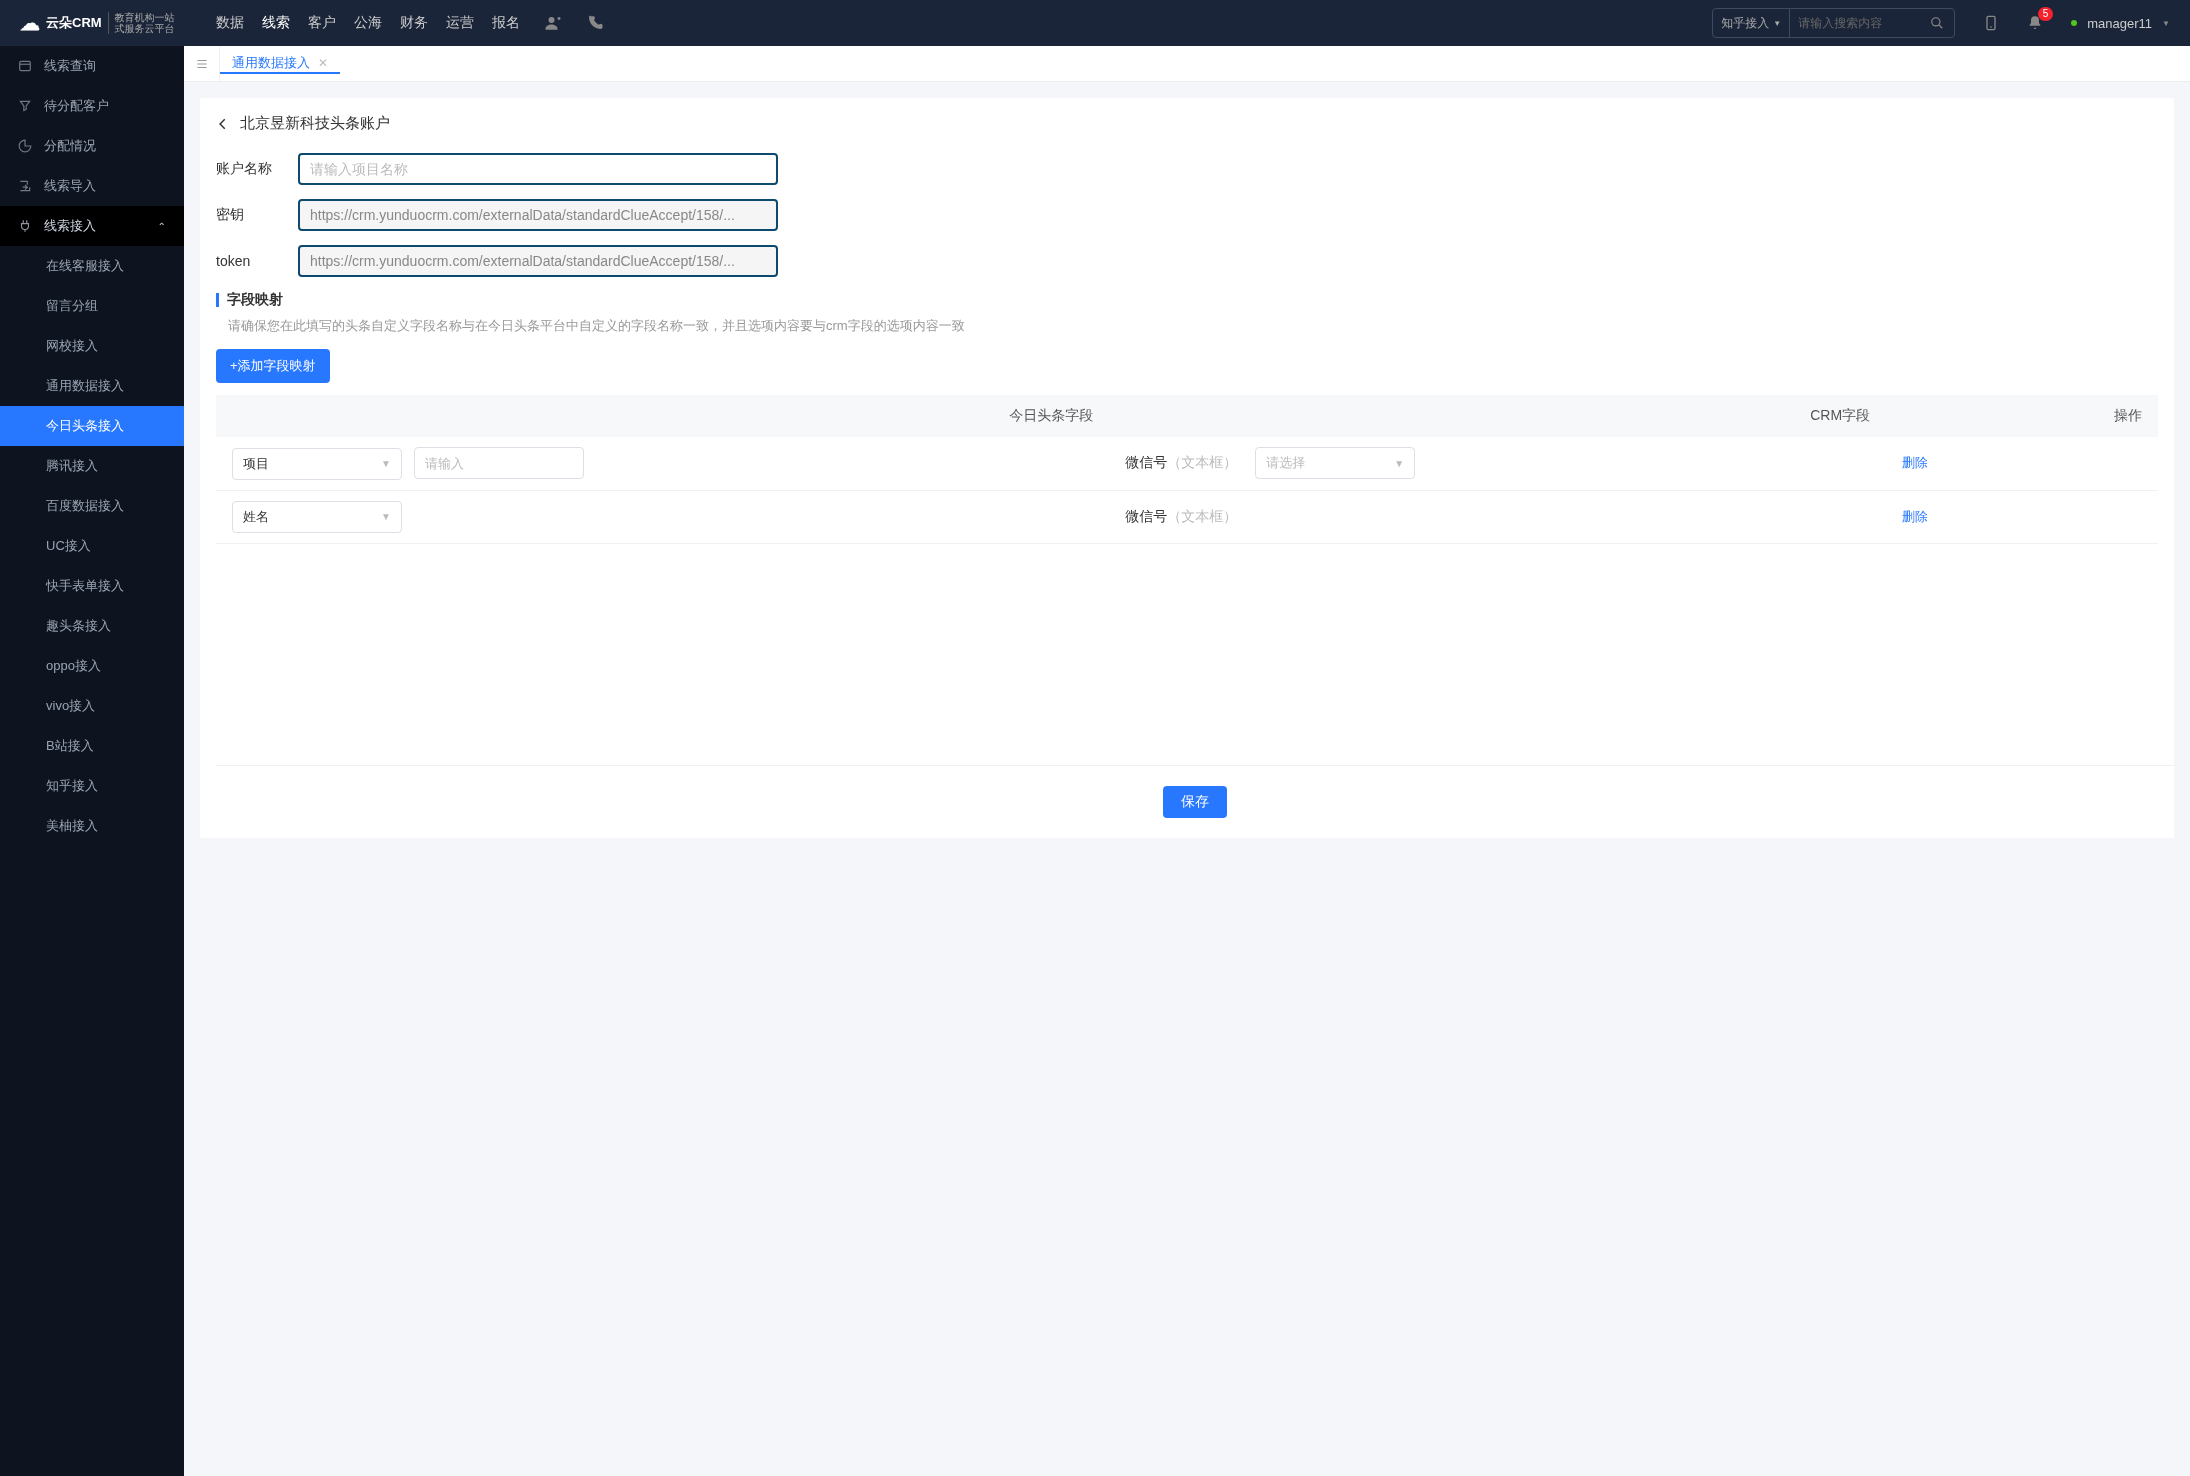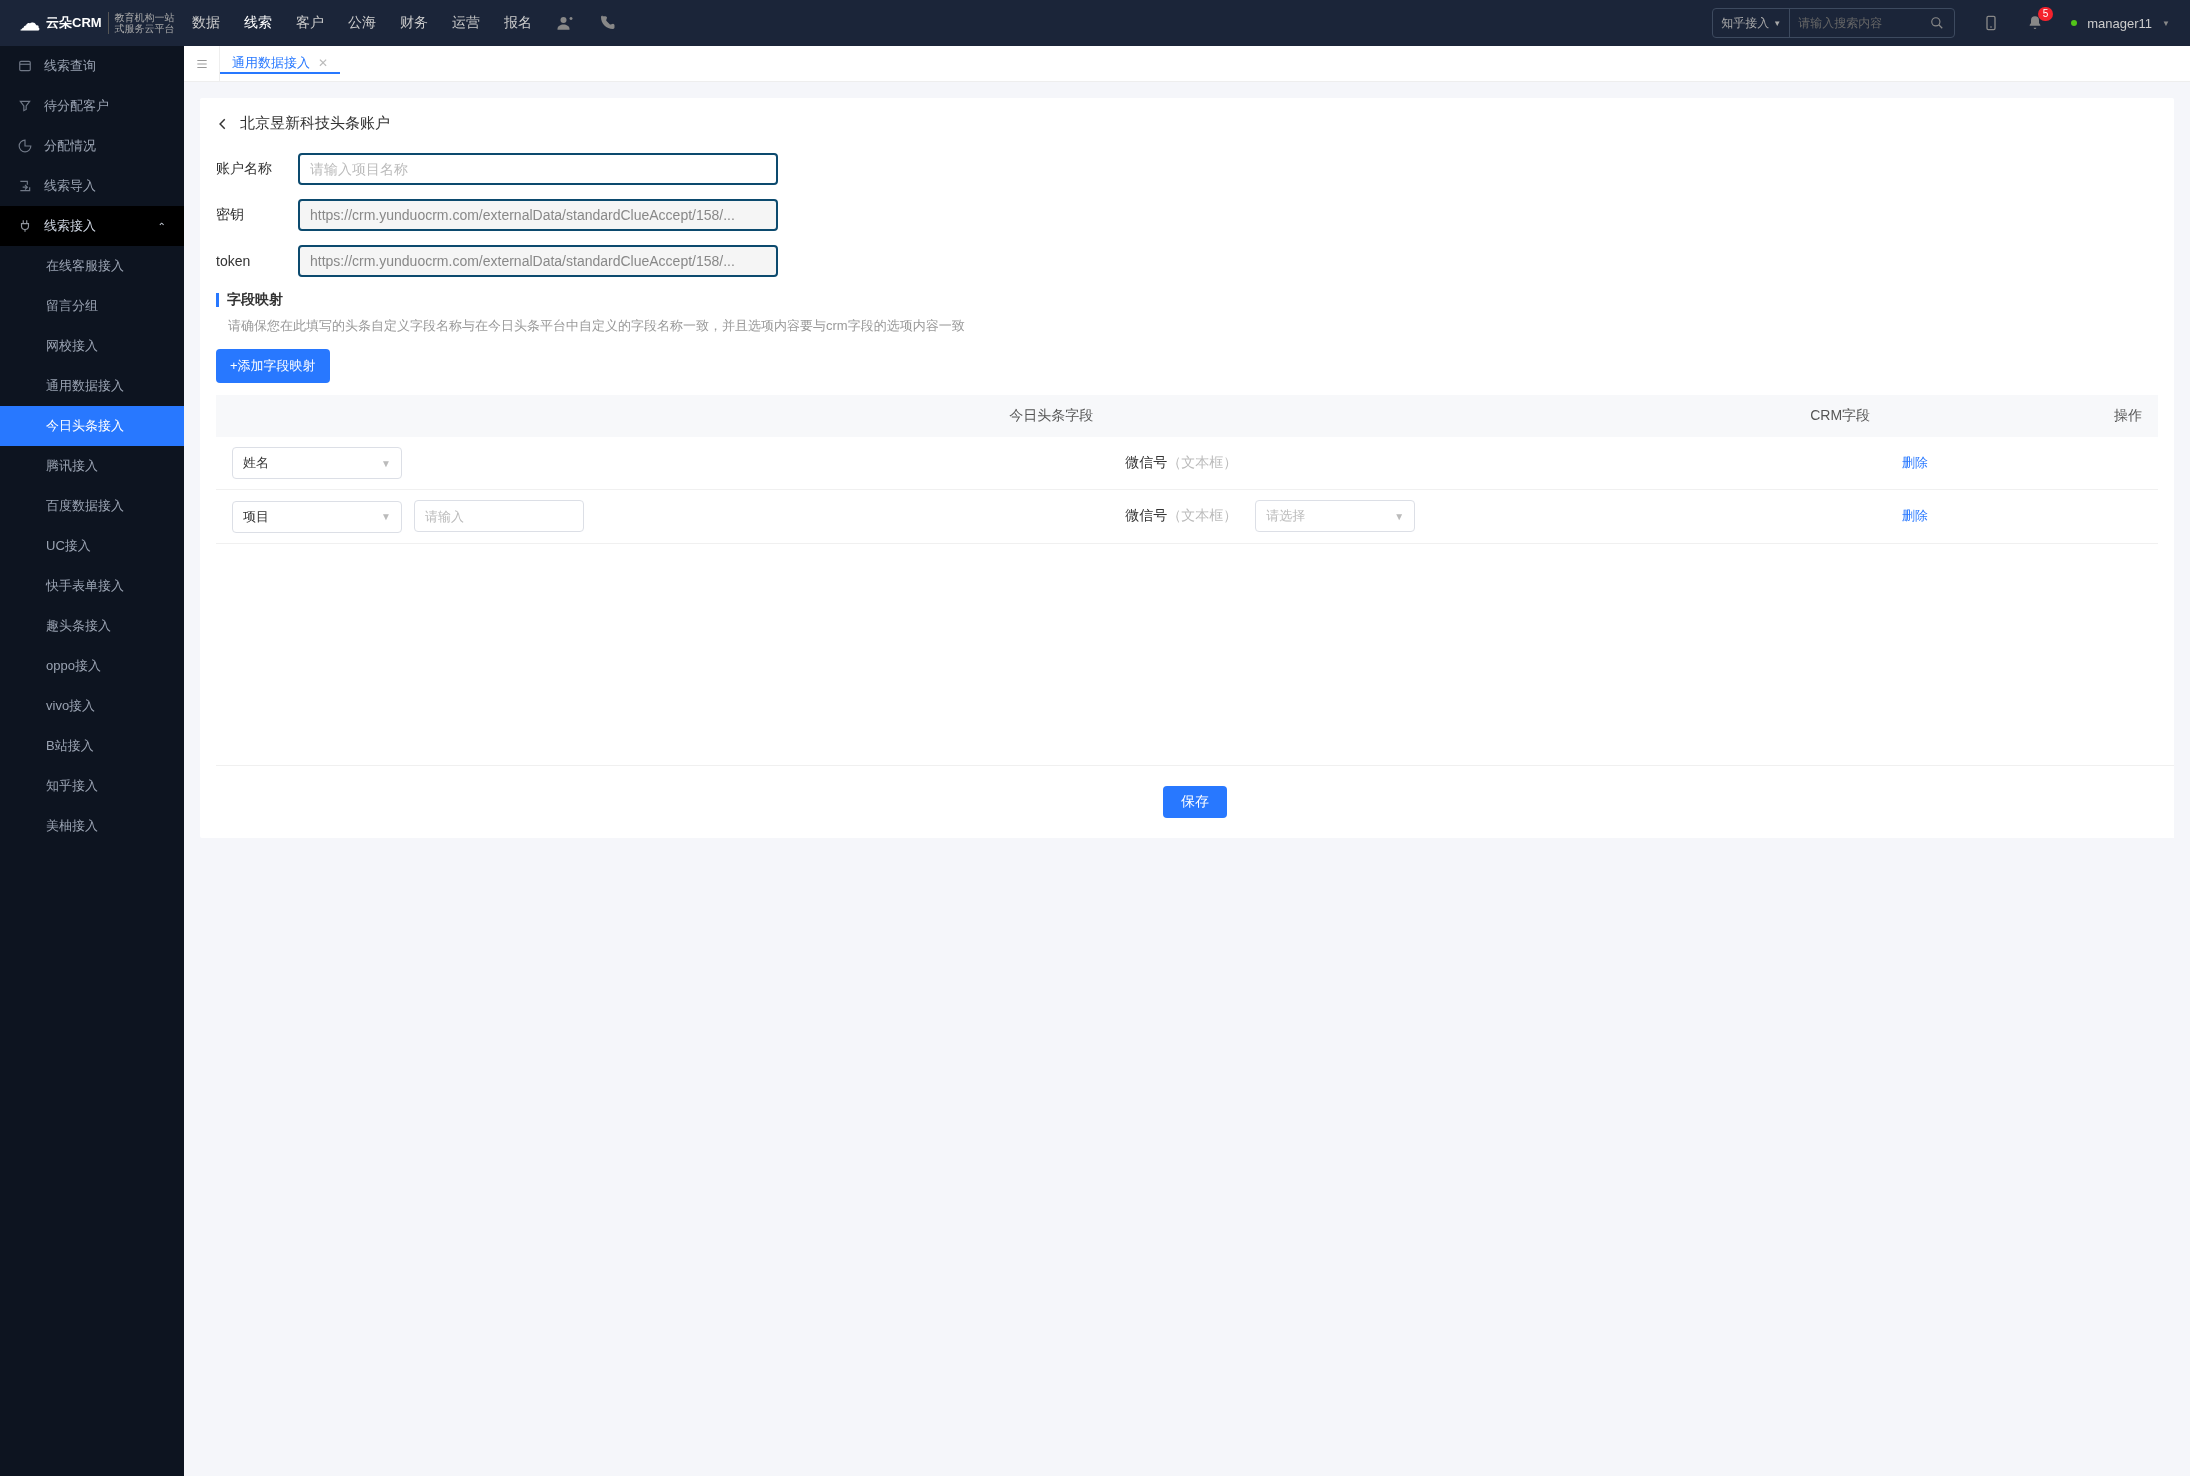--- a/index.html
+++ b/index.html
@@ -3,21 +3,21 @@
 <meta charset="utf-8">
 <style>
 * { margin: 0; padding: 0; box-sizing: border-box; }
 body { font-family: -apple-system, BlinkMacSystemFont, "PingFang SC", "Microsoft YaHei", sans-serif; font-size: 14px; color: #333; background: #fff; }
 
 
 .header { height: 46px; background: #1b2539; display: flex; align-items: center; padding: 0 20px; color: #ccc; }
 .logo-area { display: flex; align-items: center; color: #fff; font-size: 12px; gap: 6px; min-width: 160px; }
 .logo-icon { font-size: 20px; font-weight: bold; color: #fff; }
 .logo-text { display: flex; flex-direction: column; border-left: 1px solid #555; padding-left: 6px; line-height: 1.1; font-size: 10px; color: #aaa; }
-.nav { display: flex; gap: 24px; margin-left: 12px; }
+.nav { display: flex; gap: 18px; margin-left: 36px; }
 .nav-item { color: #ccc; cursor: pointer; font-size: 14px; }
 .nav-item.active { color: #fff; font-weight: 500; }
 .nav-icons { display: flex; gap: 24px; margin-left: 24px; align-items: center; }
 .nav-icon-btn { color: #888; cursor: pointer; }
 .spacer { flex: 1; }
 .search-wrap { display: flex; align-items: center; border: 1px solid #3d4a5f; border-radius: 4px; overflow: hidden; height: 30px; }
 .search-sel { background: transparent; border: none; color: #aaa; padding: 0 8px; font-size: 12px; display: flex; align-items: center; gap: 4px; border-right: 1px solid #3d4a5f; height: 100%; cursor: pointer; }
 .search-input { background: transparent; border: none; outline: none; color: #ccc; padding: 0 8px; width: 130px; font-size: 12px; }
 .search-input::placeholder { color: #666; }
 .search-btn { background: transparent; border: none; color: #888; padding: 0 10px; cursor: pointer; }
@@ -266,37 +266,37 @@
         <thead>
           <tr>
             <th style="width:46%;">今日头条字段</th>
             <th style="width:40%;">CRM字段</th>
             <th style="width:14%;">操作</th>
           </tr>
         </thead>
         <tbody id="mapping-body">
             <tr>
               <td><span class="sel" style="width:170px;">
-                  <span>姓名</span>
-                  <span class="caret">▼</span>
-                </span></td>
-              <td><span class="crm-label">微信号</span><span class="crm-hint">（文本框）</span></td>
-              <td class="td-actions"><span class="link-del">删除</span></td>
-            </tr>
-            <tr>
-              <td><span class="sel" style="width:170px;">
                   <span>项目</span>
                   <span class="caret">▼</span>
                 </span> <input class="inp-sm" style="width: 170px; margin-left: 8px;" placeholder="请输入"></td>
               <td><span class="crm-label">微信号</span><span class="crm-hint">（文本框）</span> <span class="sel placeholder" style="width:160px;margin-left:14px;">
                   <span>请选择</span>
                   <span class="caret">▼</span>
                 </span></td>
               <td class="td-actions"><span class="link-del">删除</span></td>
             </tr>
+            <tr>
+              <td><span class="sel" style="width:170px;">
+                  <span>姓名</span>
+                  <span class="caret">▼</span>
+                </span></td>
+              <td><span class="crm-label">微信号</span><span class="crm-hint">（文本框）</span></td>
+              <td class="td-actions"><span class="link-del">删除</span></td>
+            </tr>
           </tbody>
       </table>
 
       <div class="footer-bar">
         <button class="save-btn">保存</button>
       </div>
     </div>
   </div>
 </div>
 

